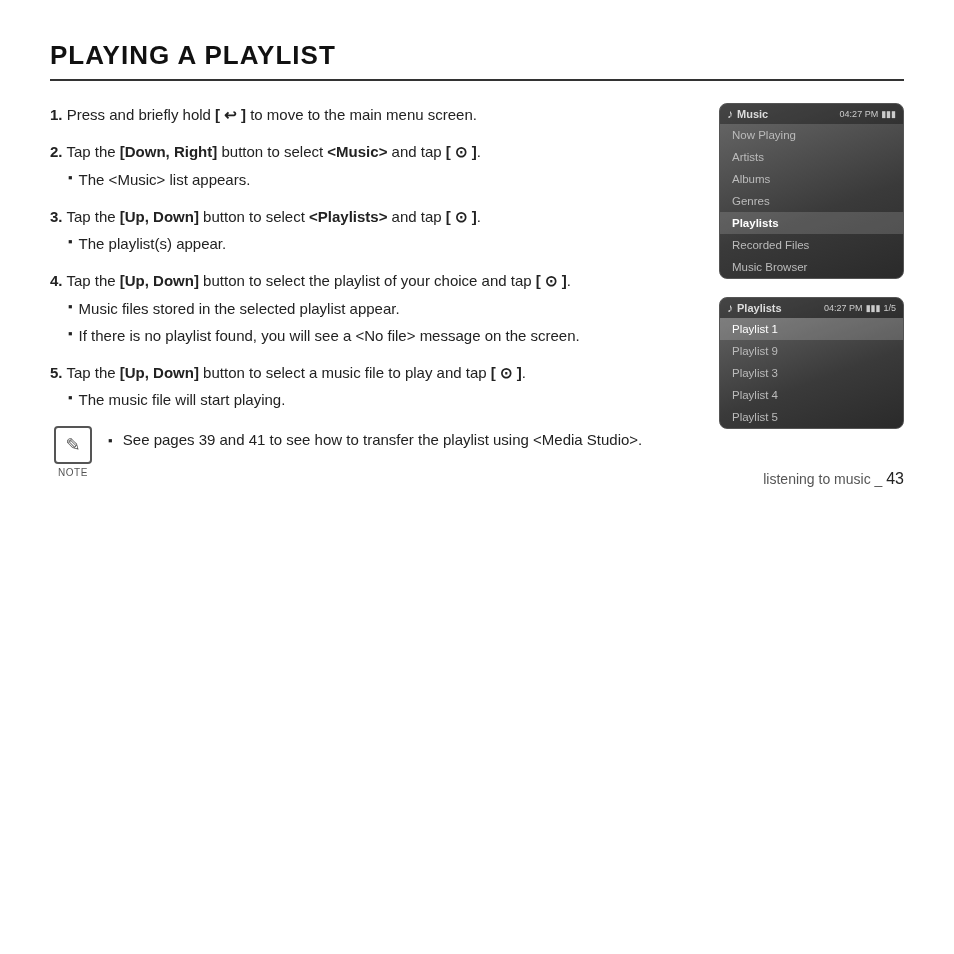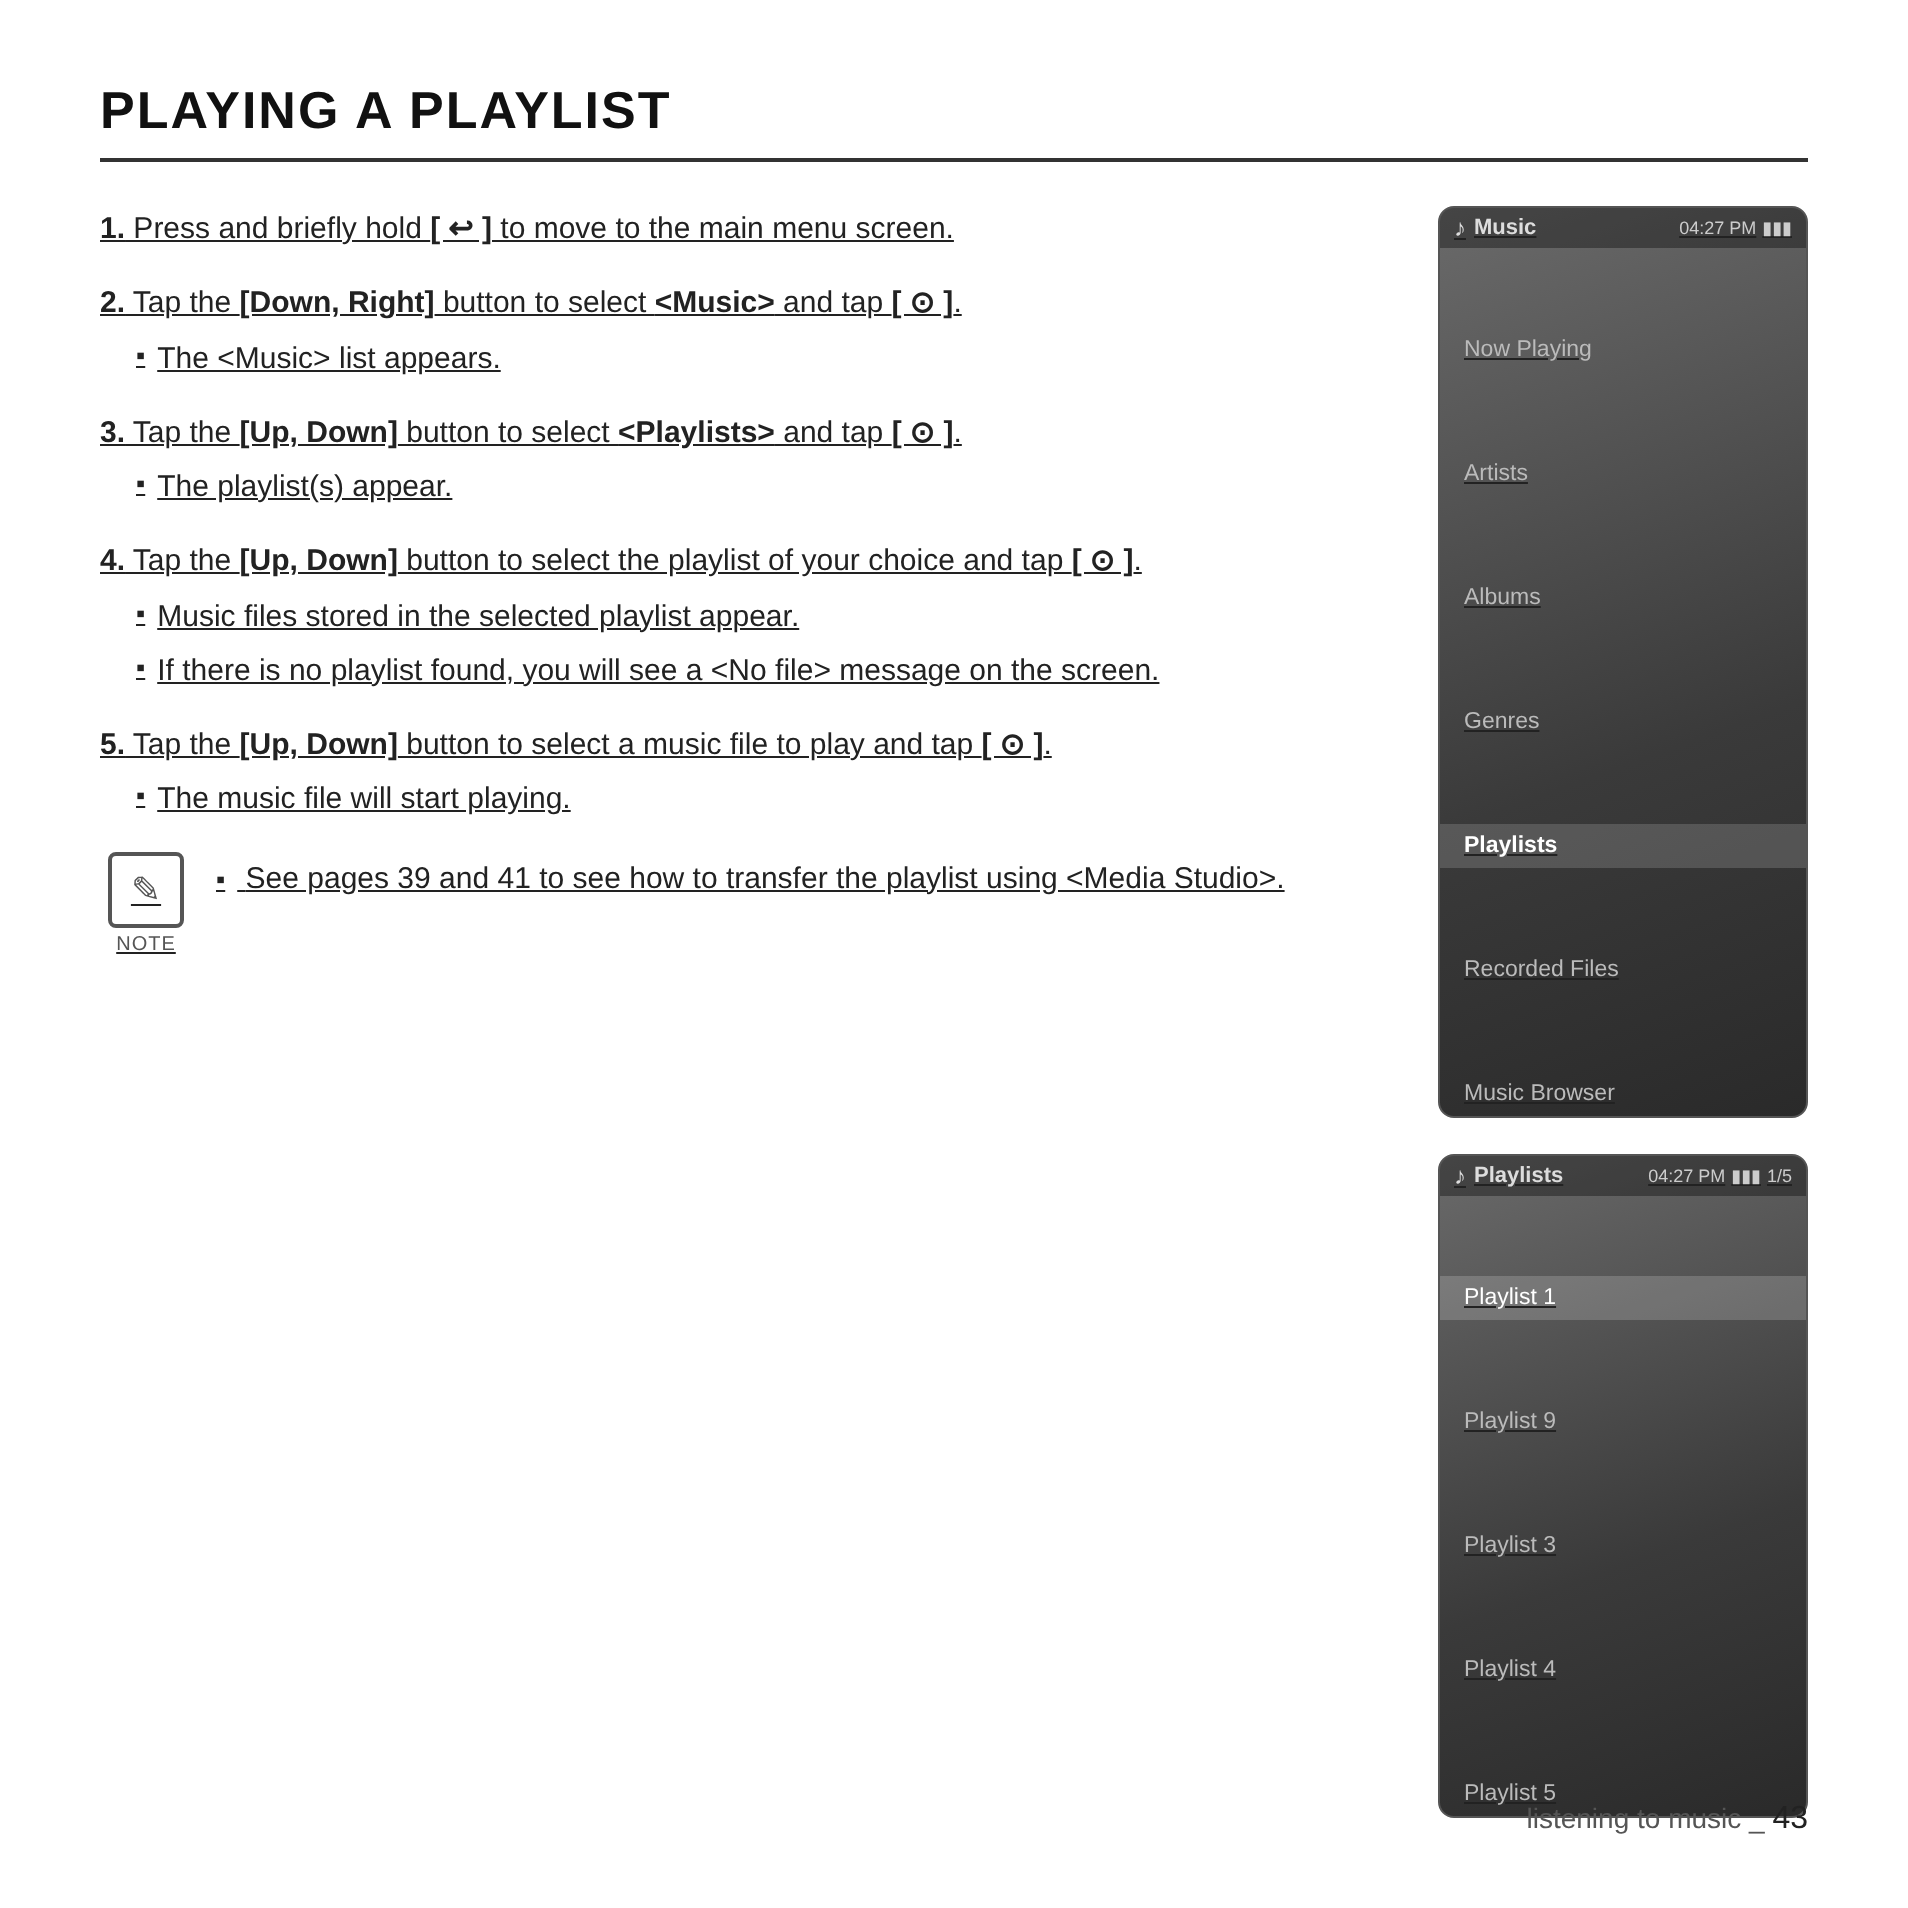--- a/index.html
+++ b/index.html
@@ -27,21 +27,20 @@
       border-bottom: 2px solid #333;
       padding-bottom: 8px;
       margin-bottom: 22px;
       color: #111;
     }
 
     
     .main-layout {
       display: flex;
       gap: 48px;
-      text-decoration: underline;
     }
 
     .left-content {
       flex: 1;
     }
 
     .right-content {
       width: 185px;
       flex-shrink: 0;
       display: flex;
@@ -162,21 +161,20 @@
       align-items: center;
       gap: 1px;
       font-size: 9px;
     }
 
     .device-menu-item {
       padding: 5px 12px;
       font-size: 11.5px;
       color: #bbb;
       cursor: default;
-      margin-top: 40px;
     }
 
     .device-menu-item.active {
       background: rgba(180,180,180,0.25);
       color: #fff;
       font-weight: 600;
     }
 
     .device-menu-item.highlighted {
       background: rgba(255,255,255,0.18);

